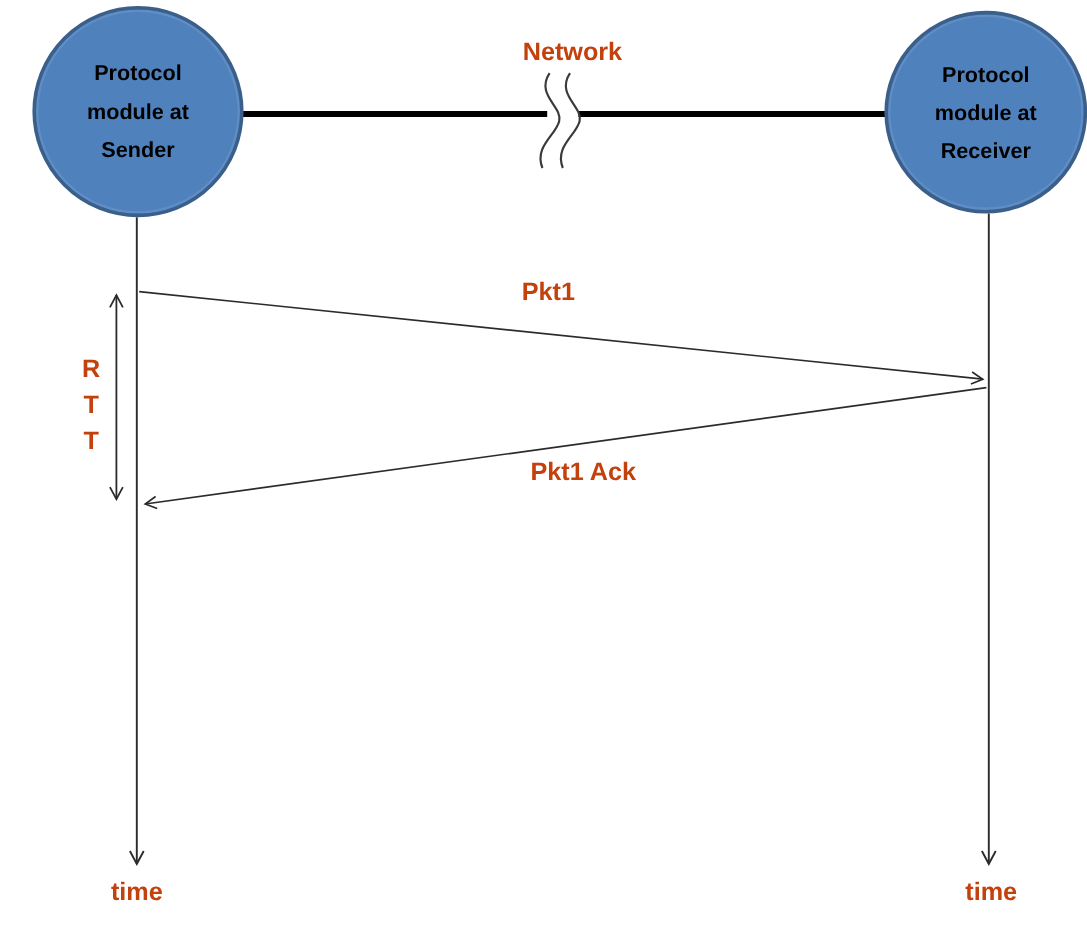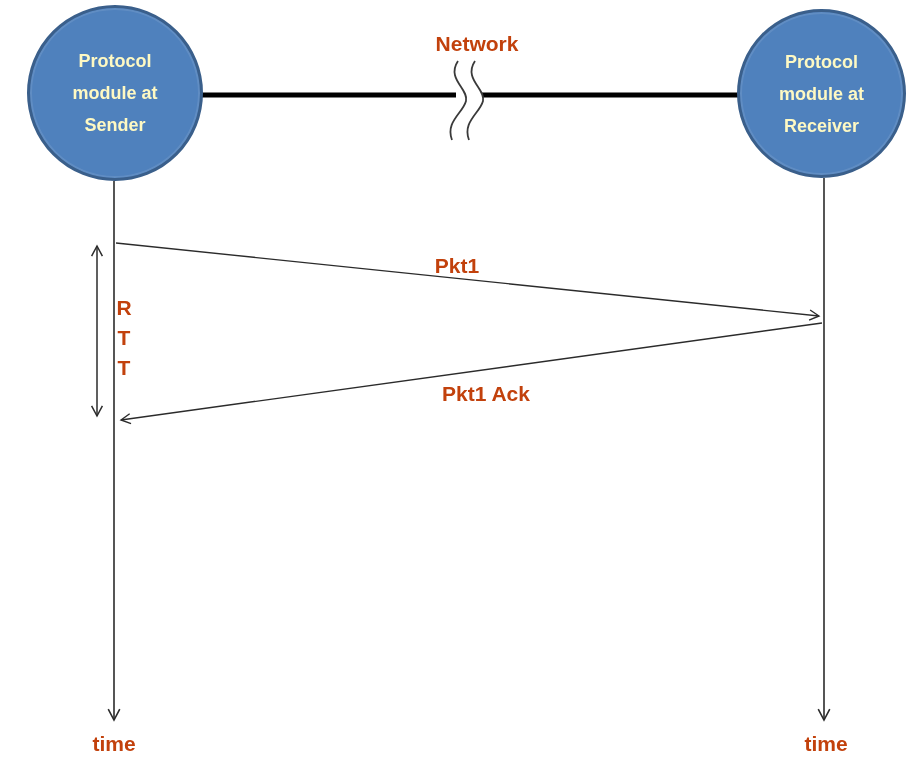--- a/index.html
+++ b/index.html
@@ -10,21 +10,21 @@
     height: 774px;
     background: #ffffff;
     overflow: hidden;
   }
   .diagram-svg { position: absolute; left: 0; top: 0; }
   .node {
     position: absolute;
     border-radius: 50%;
     background: #4f81bd;
     border: 3px solid #3a5f8b;
-    color: #fef9c3;
+    color: #000000;
     font-weight: bold;
     font-size: 18px;
     line-height: 32px;
     display: flex;
     align-items: center;
     justify-content: center;
     text-align: center;
     white-space: pre-line;
     box-shadow: inset 0 0 0 2px rgba(255,255,255,0.10);
   }
@@ -33,32 +33,31 @@
   .lbl {
     position: absolute;
     font-weight: bold;
     color: #c2410c;
     transform: translateX(-50%);
     white-space: pre;
     font-size: 21px;
     line-height: 24px;
   }
   .network-lbl { left: 477px; top: 32px; }
-  .pkt1-lbl { left: 457px; top: 254px; }
+  .pkt1-lbl { left: 457px; top: 232px; }
   .ack-lbl { left: 486px; top: 382px; }
   .time-left-lbl { left: 114px; top: 732px; }
   .time-right-lbl { left: 826px; top: 732px; }
   .rtt-lbl {
     left: 76px; top: 293px;
     width: 18px;
     white-space: normal;
     word-break: break-all;
     text-align: center;
     line-height: 30px;
-    margin-left: 48px;
   }
 </style>
 </head>
 <body>
 
 <div class="canvas">
 
   <svg class="diagram-svg" width="906" height="774" viewBox="0 0 906 774">
     <defs>
       <marker id="arrow" viewBox="0 0 10 10" refX="8.5" refY="5" markerWidth="9" markerHeight="9" orient="auto-start-reverse" markerUnits="strokeWidth">

